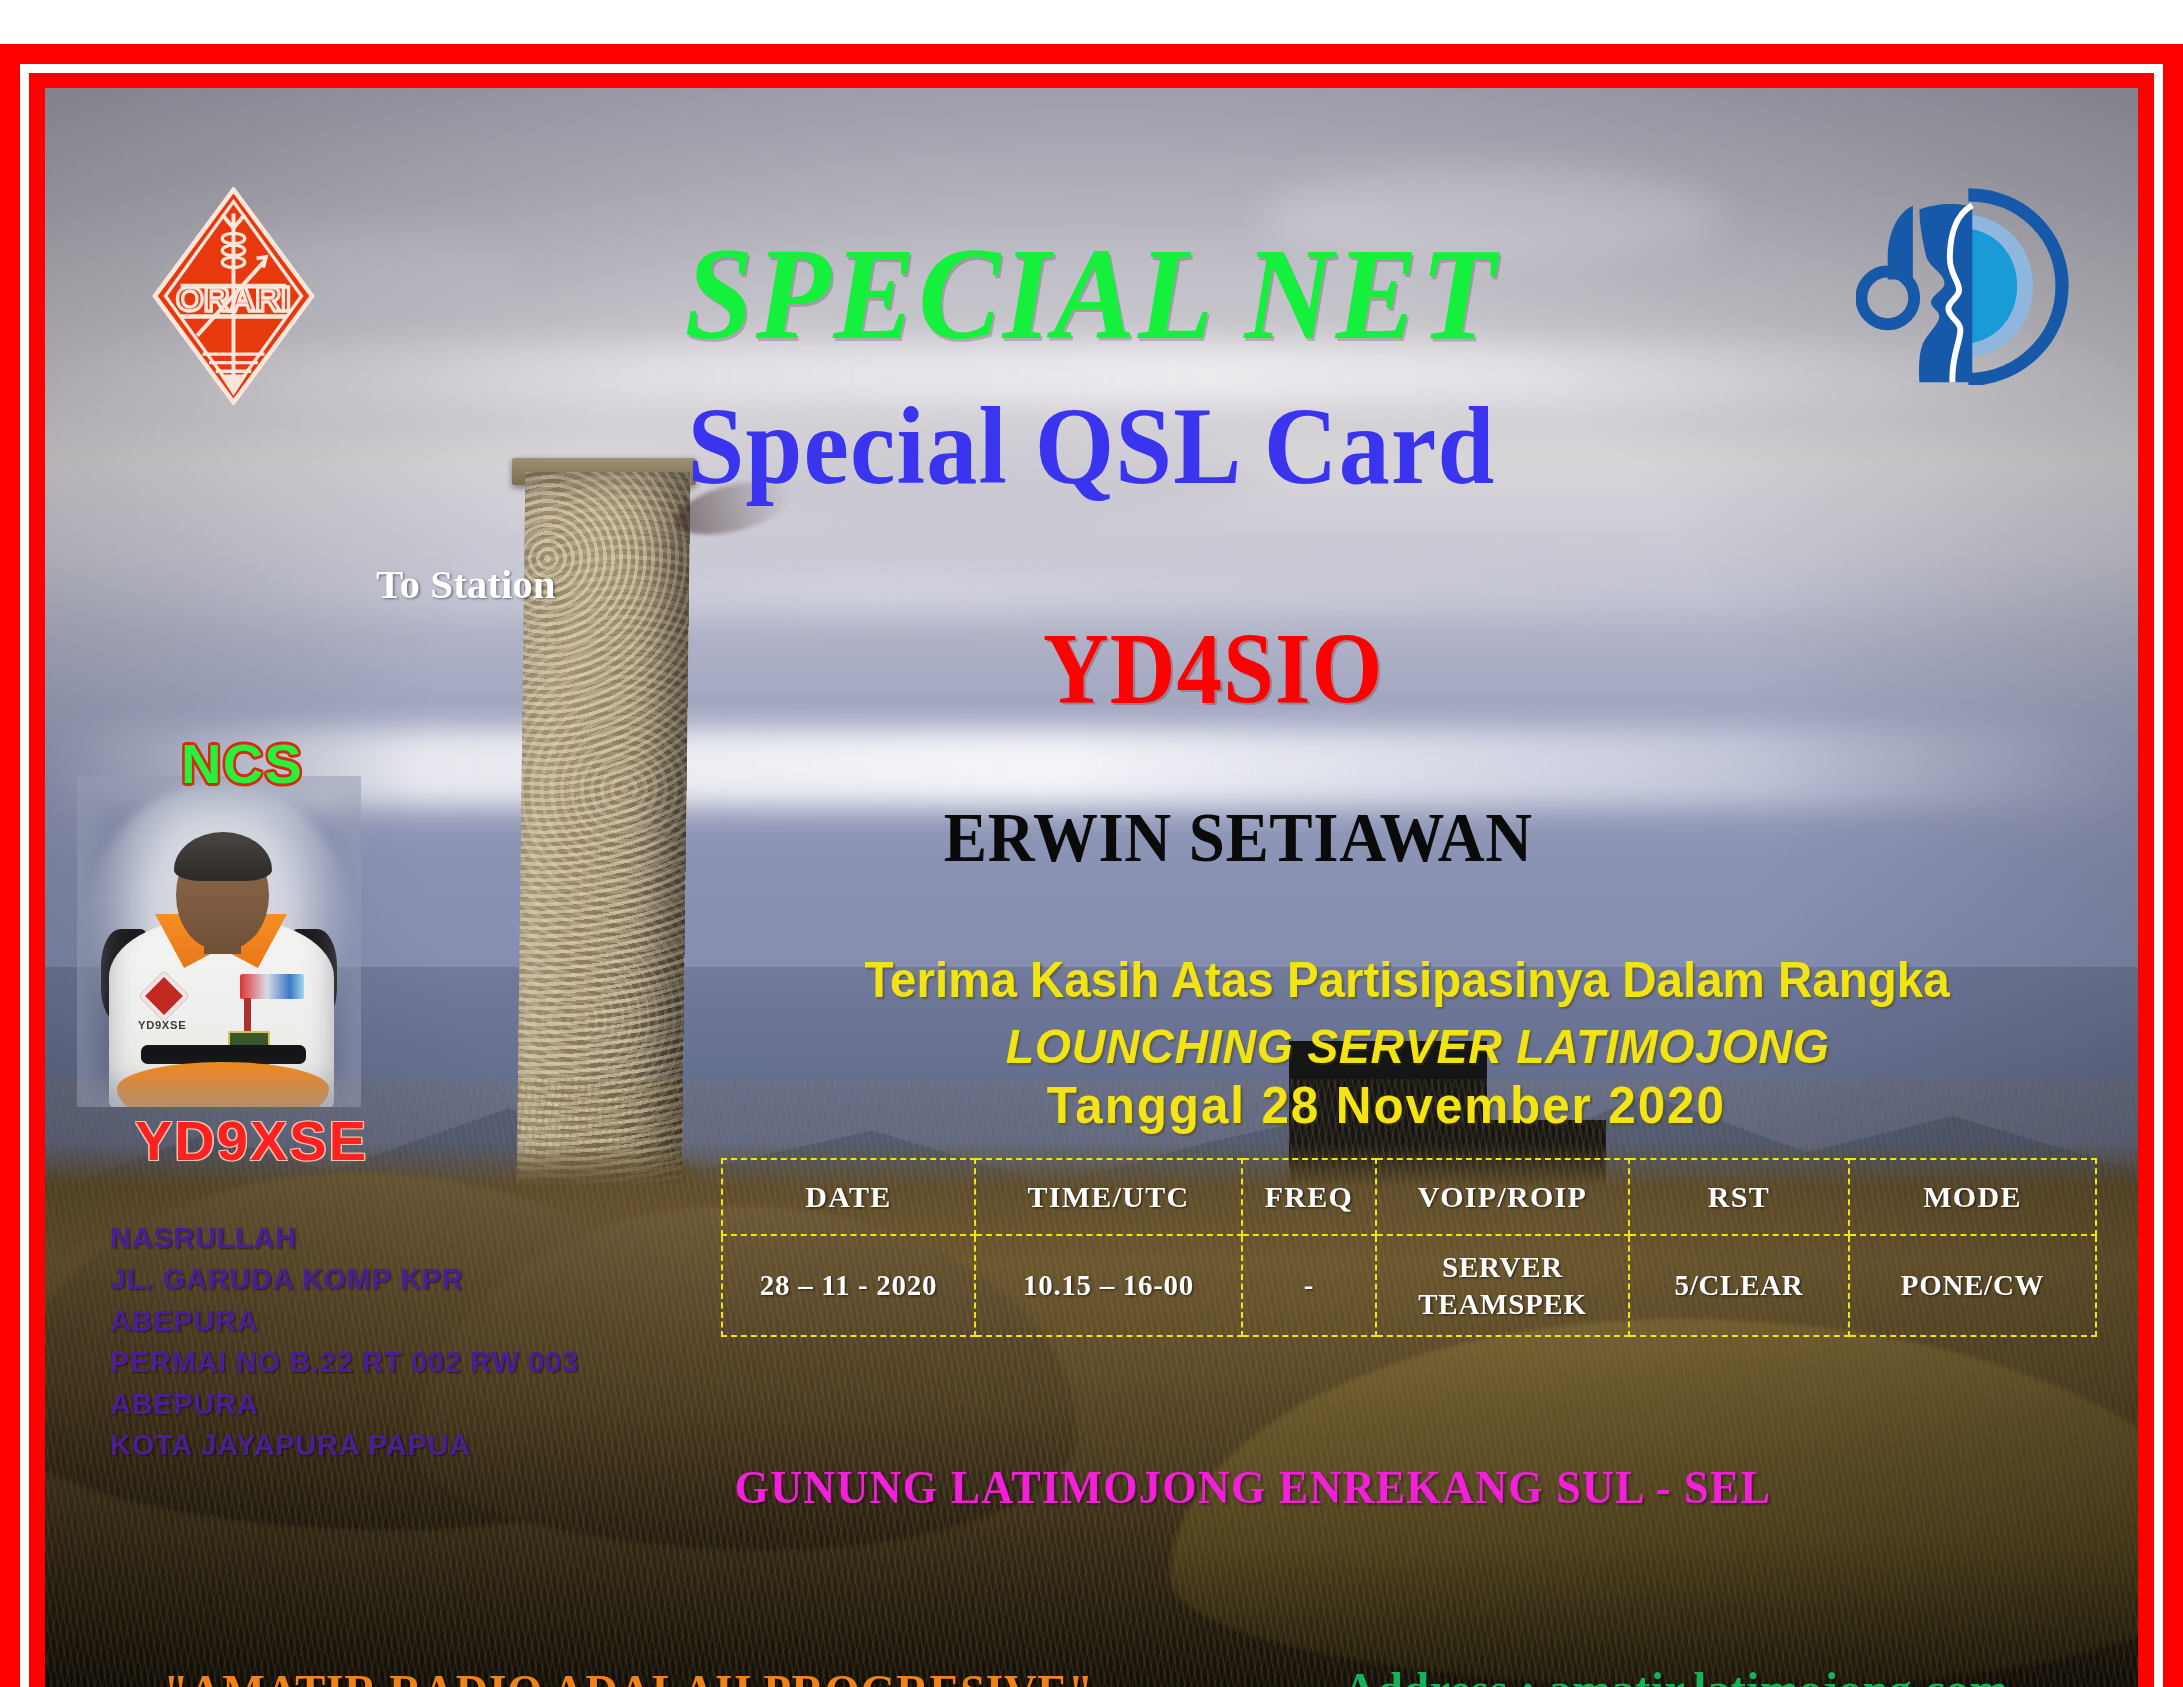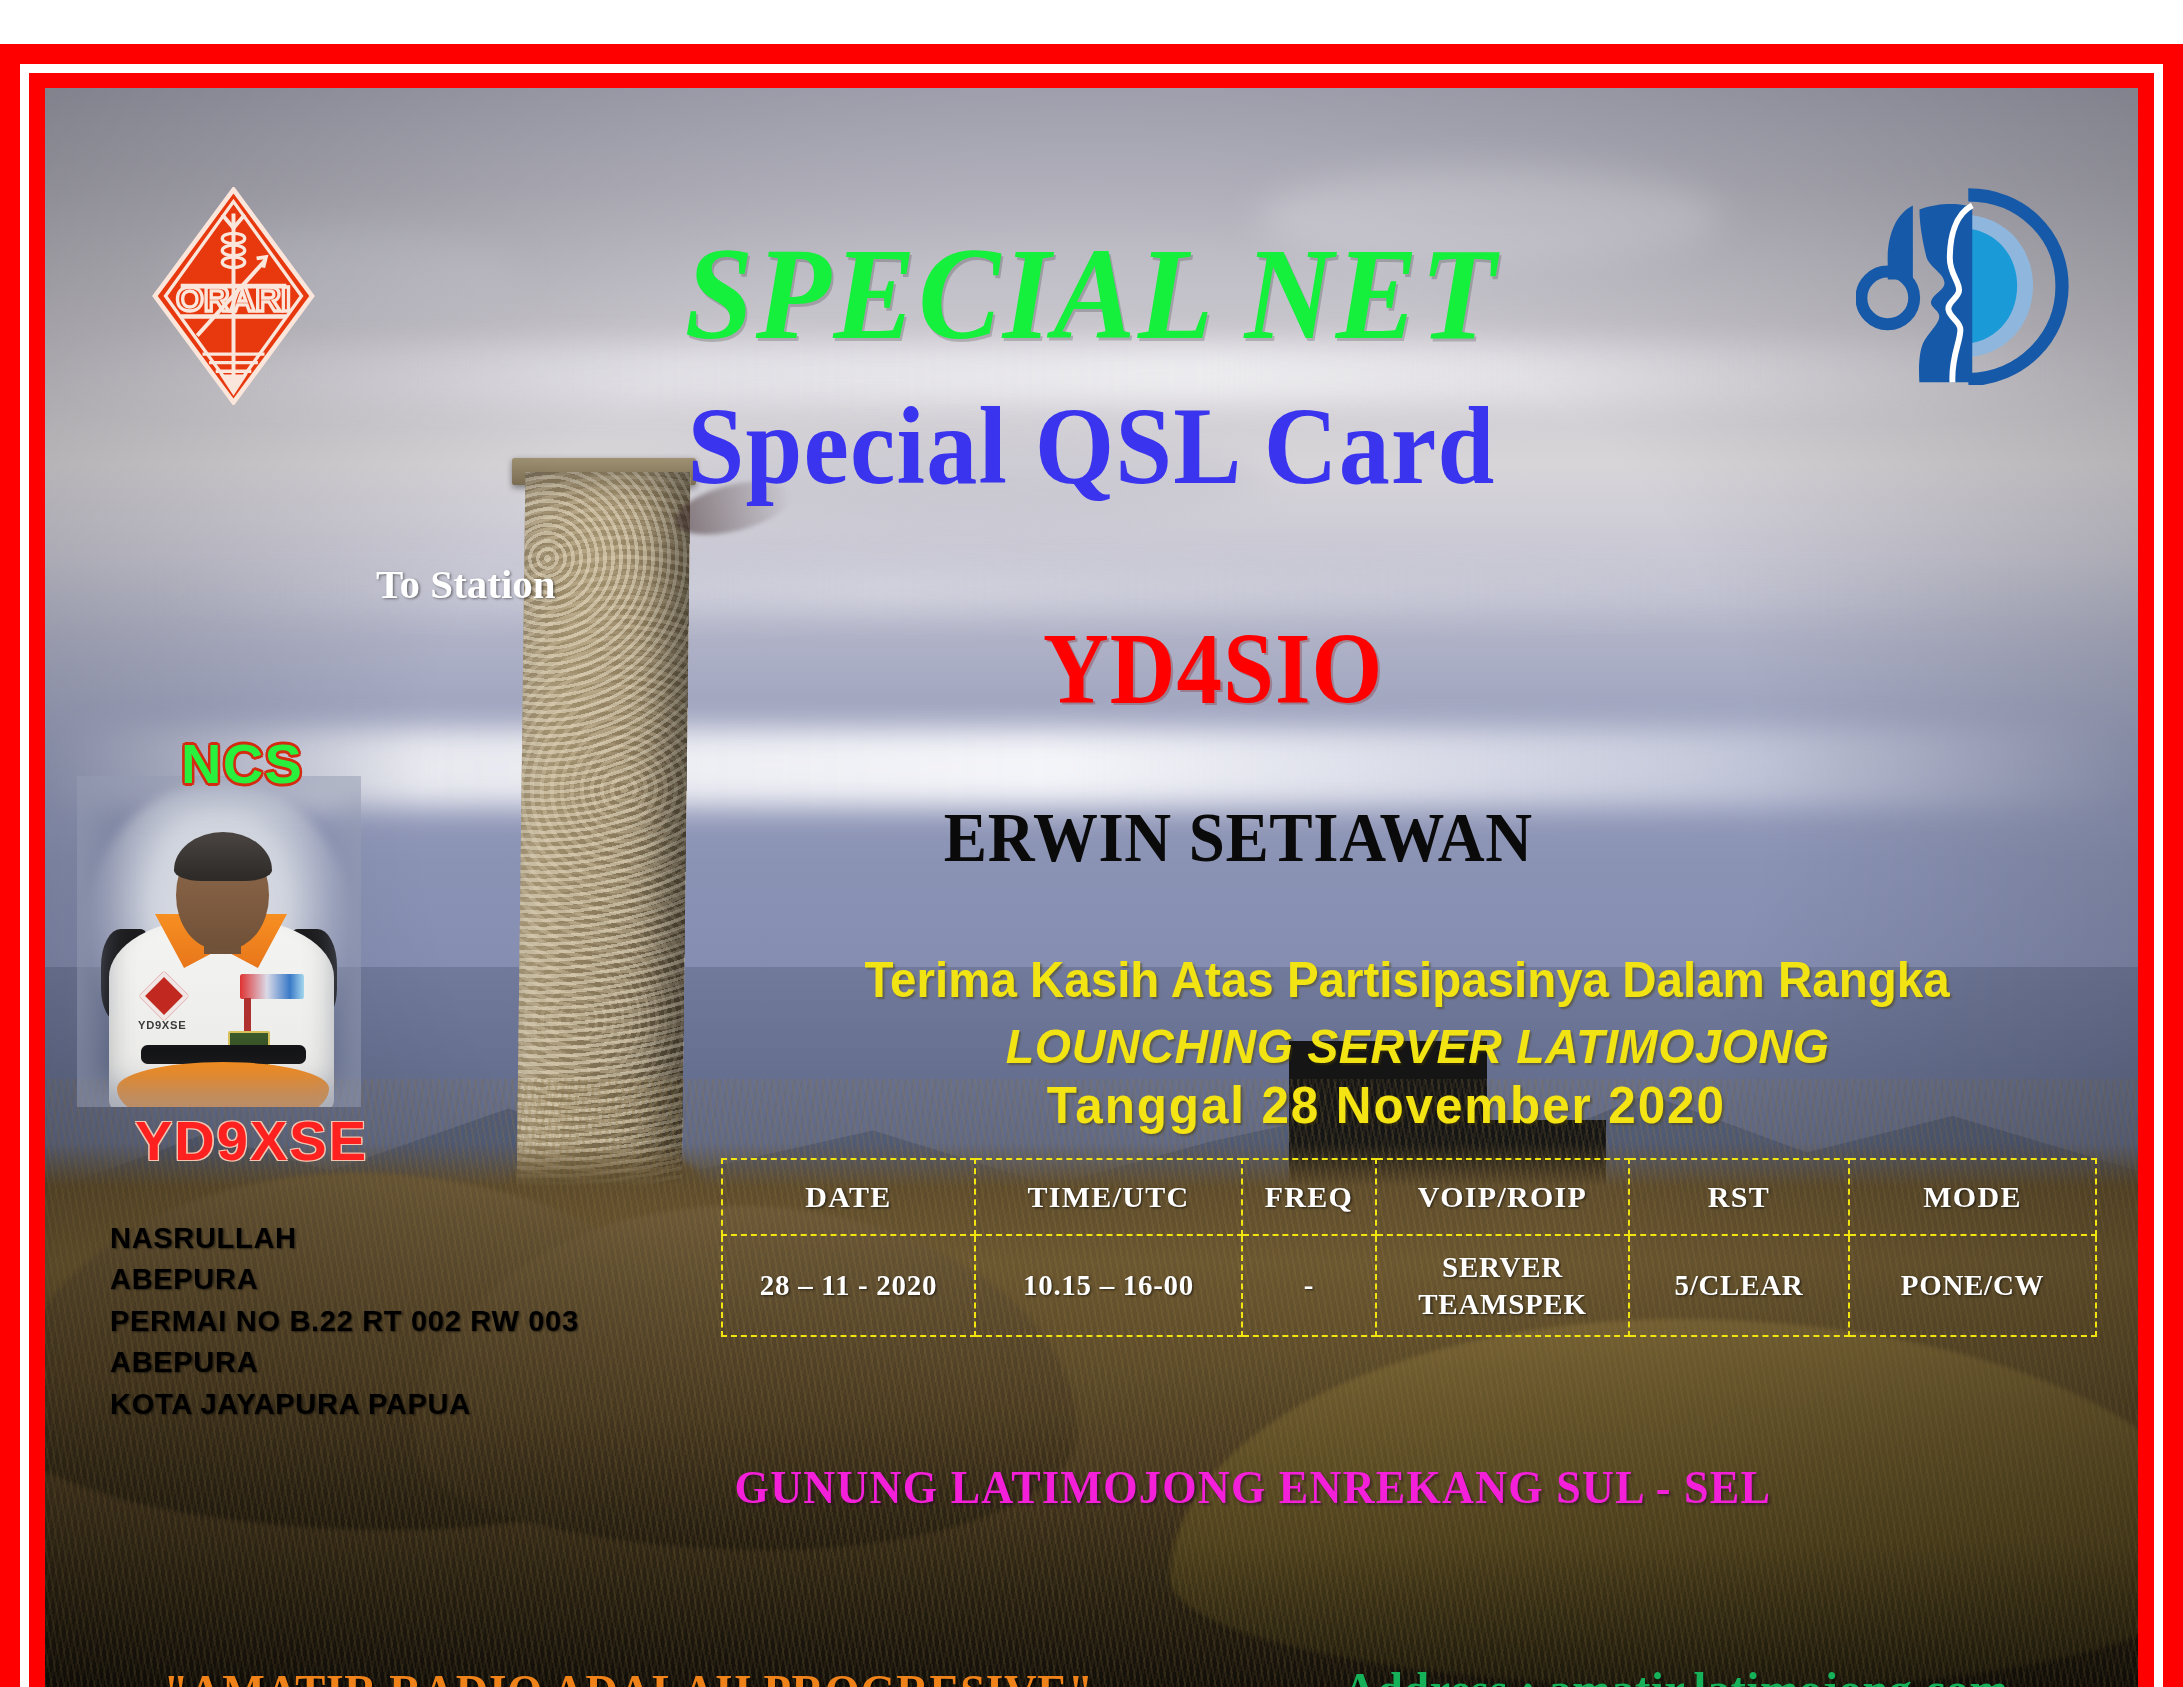--- a/index.html
+++ b/index.html
@@ -284,21 +284,21 @@
     font:700 56px "Liberation Sans",sans-serif;color:#ff2020;
     letter-spacing:2px;
     text-shadow:
       -1.3px -1.3px 0 #f2c5b0, 1.3px -1.3px 0 #f2c5b0,
       -1.3px 1.3px 0 #f2c5b0, 1.3px 1.3px 0 #f2c5b0;
   }
 
   .addr{
     position:absolute;left:65px;top:1130px;
     font:700 29px "Liberation Sans",sans-serif;
-    color:#000000;line-height:1.43;letter-spacing:0.7px;
+    color:#4c1d95;line-height:1.43;letter-spacing:0.7px;
     text-shadow:1.3px 1.3px 2px rgba(0,0,0,.5);
   }
   .addr div{white-space:nowrap;}
 
   
   .qtable{
     position:absolute;left:676px;top:1070px;width:1363px;
     border-collapse:collapse;
     table-layout:fixed;
   }
@@ -456,20 +456,21 @@
 
     <div class="t thanks1">Terima Kasih Atas Partisipasinya Dalam Rangka</div>
     <div class="t thanks2">LOUNCHING SERVER LATIMOJONG</div>
     <div class="t thanks3">Tanggal  28  November  2020</div>
 
     <div class="t ncs">NCS</div>
     <div class="t ncs-call">YD9XSE</div>
 
     <div class="addr">
       <div>NASRULLAH</div>
+      <div>JL. GARUDA KOMP KPR</div>
       <div>ABEPURA</div>
       <div>PERMAI NO B.22 RT 002 RW 003</div>
       <div>ABEPURA</div>
       <div>KOTA JAYAPURA PAPUA</div>
     </div>
 
     <table class="qtable">
       <tbody>
           <tr class="head">
         <td class="c-date">DATE</td>

